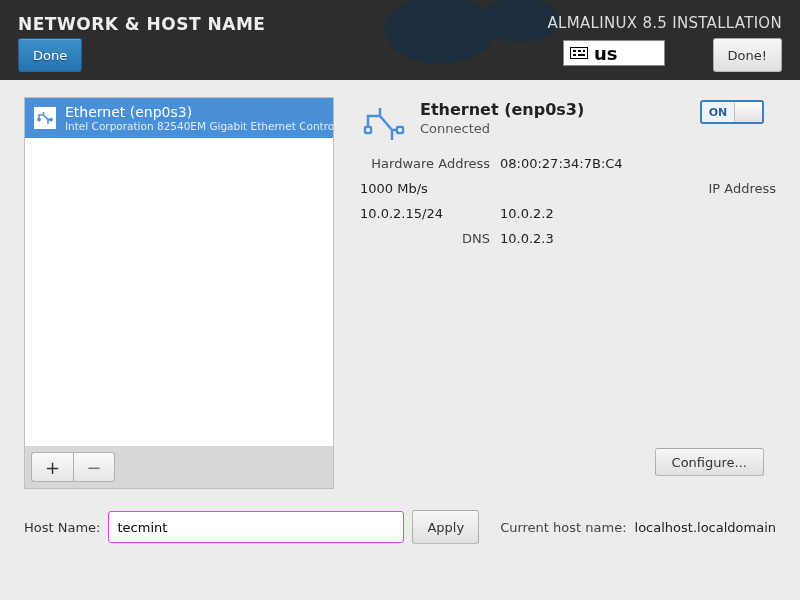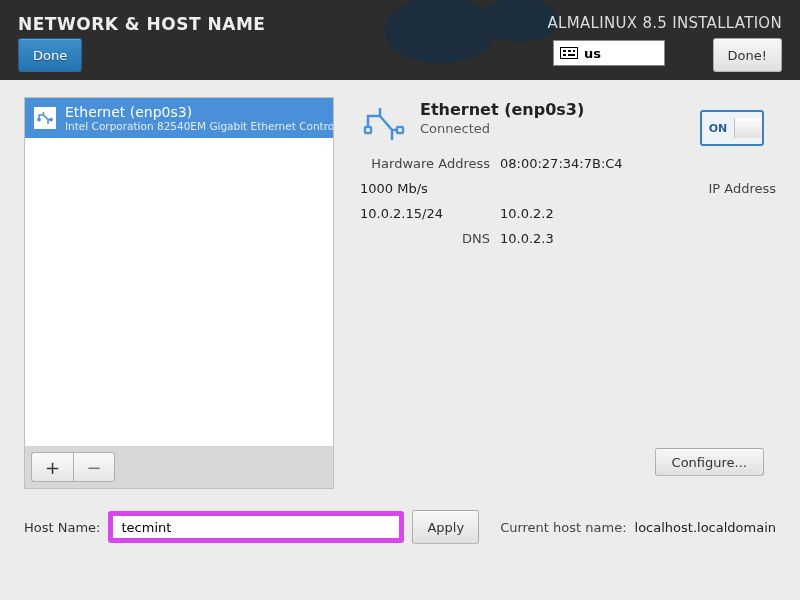--- a/index.html
+++ b/index.html
@@ -45,23 +45,23 @@
   }
   .btn-gray {
     background: linear-gradient(#f7f7f7, #e0e0e0);
     color: #333;
     box-shadow: 0 1px 0 rgba(255,255,255,0.6) inset;
   }
   .done-btn { position: absolute; left: 18px; top: 38px; }
   .help-btn { position: absolute; right: 18px; top: 38px; }
   .kbd-box {
     position: absolute; right: 135px; top: 40px;
-    width: 112px; height: 26px; background: #fff; border: 1px solid #888;
+    width: 102px; height: 26px; background: #fff; border: 1px solid #888;
     display: flex; align-items: center; gap: 6px; padding: 7px 6px;
-    color: #000; font-size: 13px; font-weight: 600;
+    color: #000; font-size: 18px; font-weight: 600;
   }
   .kbd-icon {
     width: 18px; height: 12px; border: 1.5px solid #000; position: relative;
   }
   .kbd-icon::before {
     content: ""; position: absolute; inset: 2px;
     background:
       linear-gradient(#000,#000) 0 0/3px 2px no-repeat,
       linear-gradient(#000,#000) 5px 0/3px 2px no-repeat,
       linear-gradient(#000,#000) 10px 0/3px 2px no-repeat,
@@ -110,22 +110,22 @@
     position: absolute; left: 360px; right: 24px; top: 100px;
   }
   .details-header {
     display: flex; gap: 12px; align-items: flex-start;
   }
   .big-icon svg { width: 48px; height: 48px; }
   .dh-text .dname { font-size: 16px; font-weight: 600; color: #222; }
   .dh-text .dstatus { font-size: 13px; color: #555; margin-top: 2px; }
 
   .toggle {
-    position: absolute; right: 36px; top: 110px;
-    width: 64px; height: 36px; border: 2px solid #3b7fbf; border-radius: 3px;
+    position: absolute; right: 36px; top: 100px;
+    width: 64px; height: 24px; border: 2px solid #3b7fbf; border-radius: 3px;
     background: #eef3f8; display: flex; align-items: center; cursor: pointer;
   }
   .toggle .lbl {
     flex: 1; text-align: center; font-size: 11px; font-weight: 700;
     color: #2b5f93; text-shadow: 0 1px 0 #fff;
   }
   .toggle .knob {
     width: 28px; height: 20px; background: linear-gradient(#fdfdfd,#e2e2e2);
     border-left: 1px solid #c0c0c0; border-radius: 0 1px 1px 0;
   }
@@ -144,21 +144,21 @@
     height: 28px; padding: 0 16px;
   }
 
   .hostrow {
     position: absolute; left: 24px; right: 24px; top: 510px;
     display: flex; align-items: center; gap: 8px;
     font-size: 13px; color: #333;
   }
   .hostrow input[type=text] {
     width: 296px; height: 32px; padding: 0 8px;
-    border: 5px solid #d946ef; border-radius: 3px;
+    border: 1px solid #d946ef; border-radius: 3px;
     background: #fff; font-size: 13px;
   }
   .apply-btn { height: 32px; }
   .hostrow .spacer { flex: 1; }
   .curhost-lbl { color: #444; }
   .curhost-val { color: #222; min-width: 130px; text-align: center; }
 </style>
 </head>
 <body>
 

